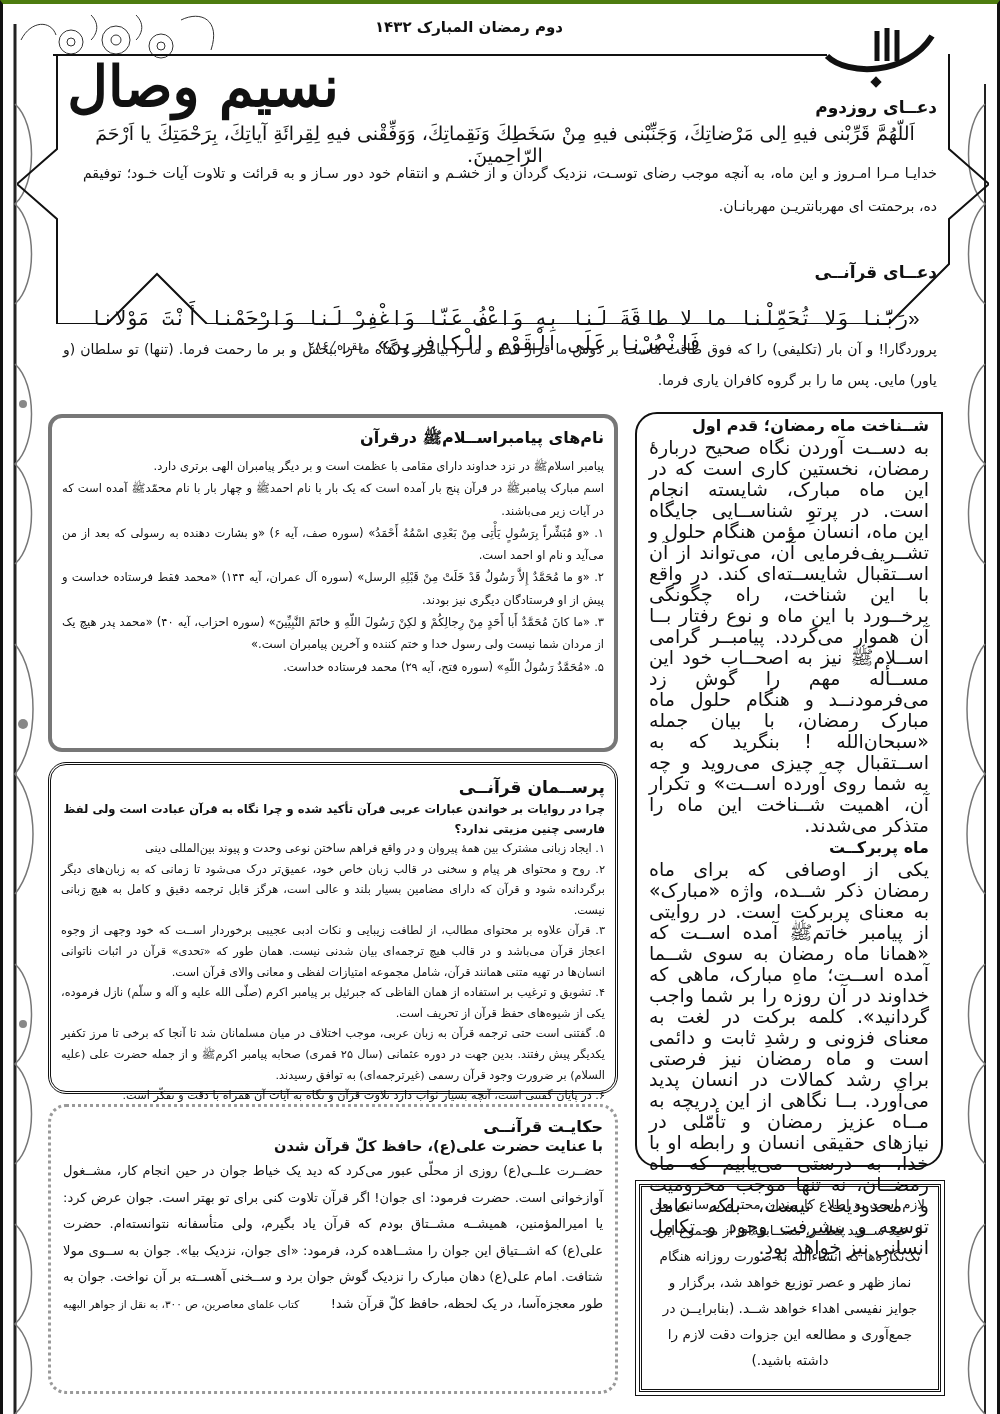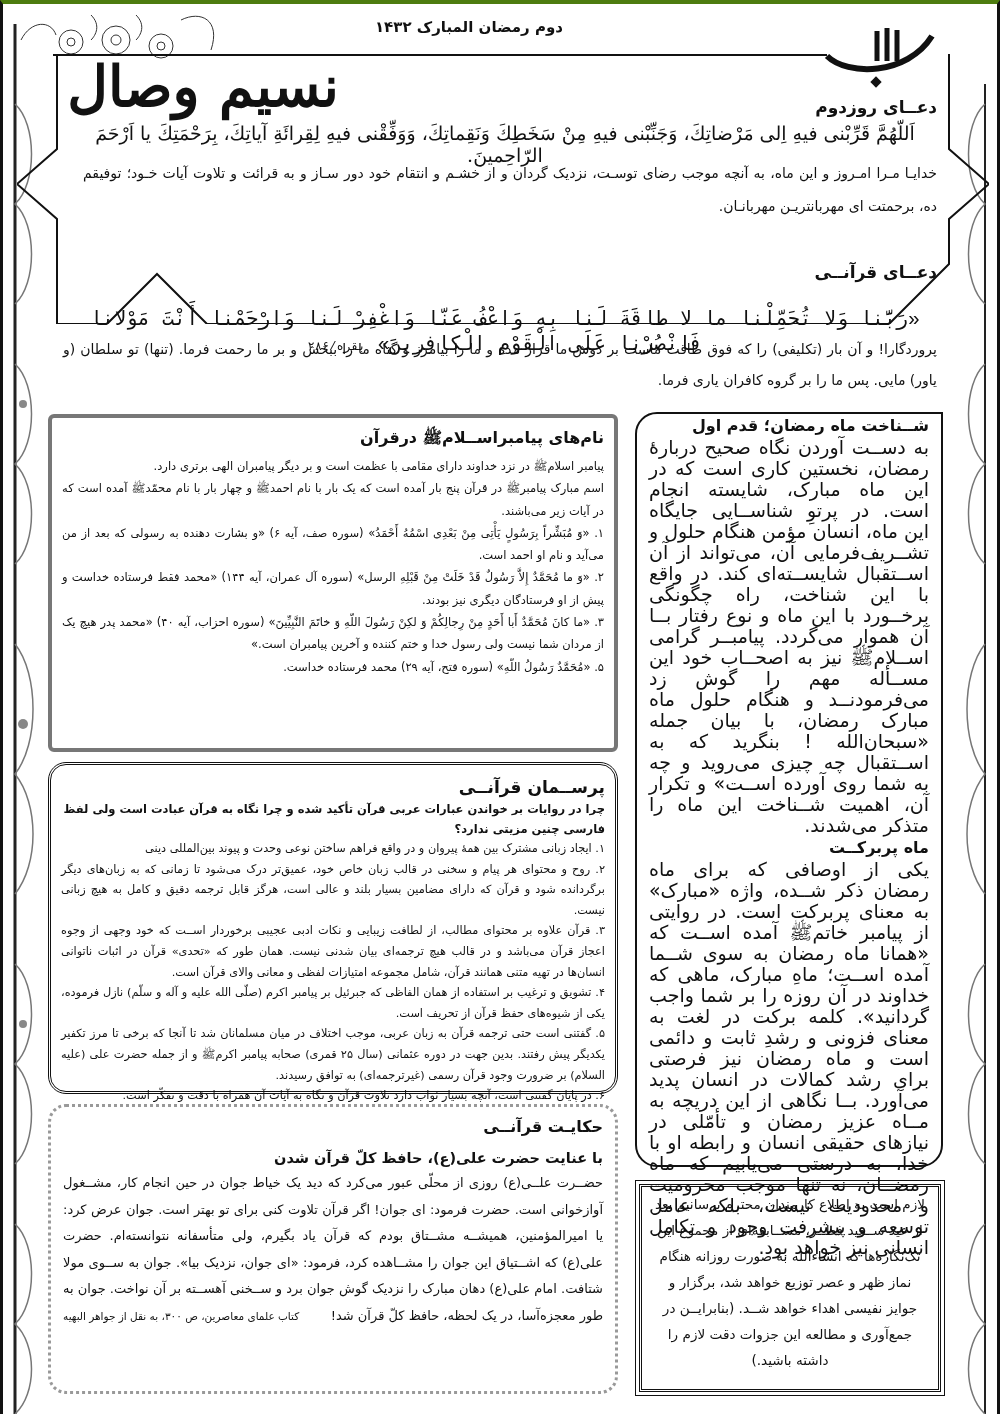--- a/index.html
+++ b/index.html
@@ -40,33 +40,33 @@
   
   .box-right { left: 632px; top: 408px; width: 308px; height: 755px; border: 2px solid #111; border-radius: 22px 0 22px 22px; box-sizing: border-box; padding: 0 12px; }
   .box-right .h { font-weight: bold; font-size: 16px; margin: 2px 0 2px; }
   .box-right p { margin: 0; font-size: 19px; line-height: 21px; text-align: justify; }
 
   
   .box-notice { left: 636px; top: 1180px; width: 302px; height: 208px; border: 3px double #111; outline: 1px solid #111; outline-offset: 3px; box-sizing: border-box; padding: 4px 12px; }
   .box-notice p { margin: 0; font-size: 13.6px; line-height: 26px; text-align: center; }
 
   
-  .box-names { left: 45px; top: 410px; width: 570px; height: 338px; border: 4px solid #777; border-radius: 6px; box-sizing: border-box; padding: 6px 10px; background: #fff; }
+  .box-names { left: 45px; top: 410px; width: 570px; height: 338px; border: 4px solid #777; border-radius: 14px; box-sizing: border-box; padding: 6px 10px; background: #fff; }
   .box-names .h { font-weight: bold; font-size: 16px; margin: 4px 0 4px; }
   .box-names p { margin: 0; font-size: 11.5px; line-height: 22.3px; text-align: justify; }
 
   
   .box-q { left: 45px; top: 758px; width: 570px; height: 332px; border: 3px double #111; border-radius: 18px; box-sizing: border-box; padding: 6px 10px; }
   .box-q .h { font-weight: bold; font-size: 17px; margin: 6px 0 2px; }
   .box-q .qq { font-weight: bold; font-size: 11.5px; line-height: 20px; }
   .box-q p { margin: 0; font-size: 11.3px; line-height: 20.6px; text-align: justify; }
 
   
   .box-story { left: 45px; top: 1100px; width: 570px; height: 290px; border: 3px dotted #999; border-radius: 18px; box-sizing: border-box; padding: 8px 12px; }
-  .box-story .h { font-weight: bold; font-size: 16px; margin: 2px 0 14px; }
+  .box-story .h { font-weight: bold; font-size: 16px; margin: 2px 0 2px; }
   .box-story .sub { font-weight: bold; font-size: 14.5px; margin: 0 0 4px; }
   .box-story p { margin: 0; font-size: 13px; line-height: 26.5px; text-align: justify; }
   .box-story .src { font-size: 10.5px; float: left; }
 </style>
 </head>
 <body>
 
 <div class="page">
 
   <div class="side-orn left">

